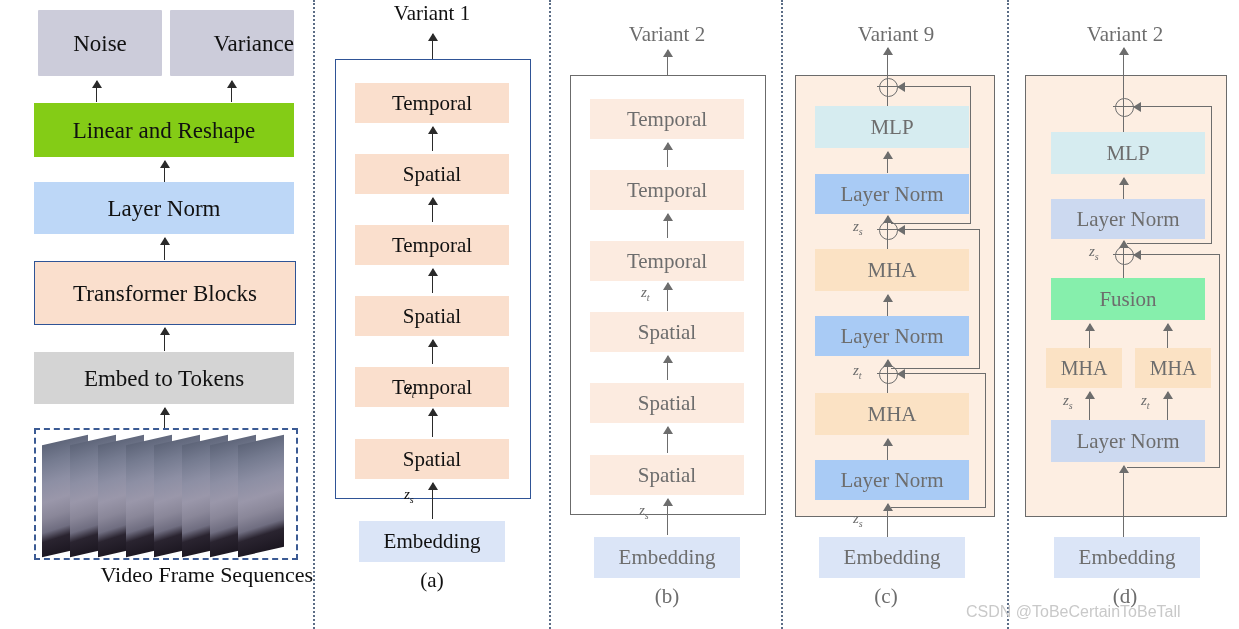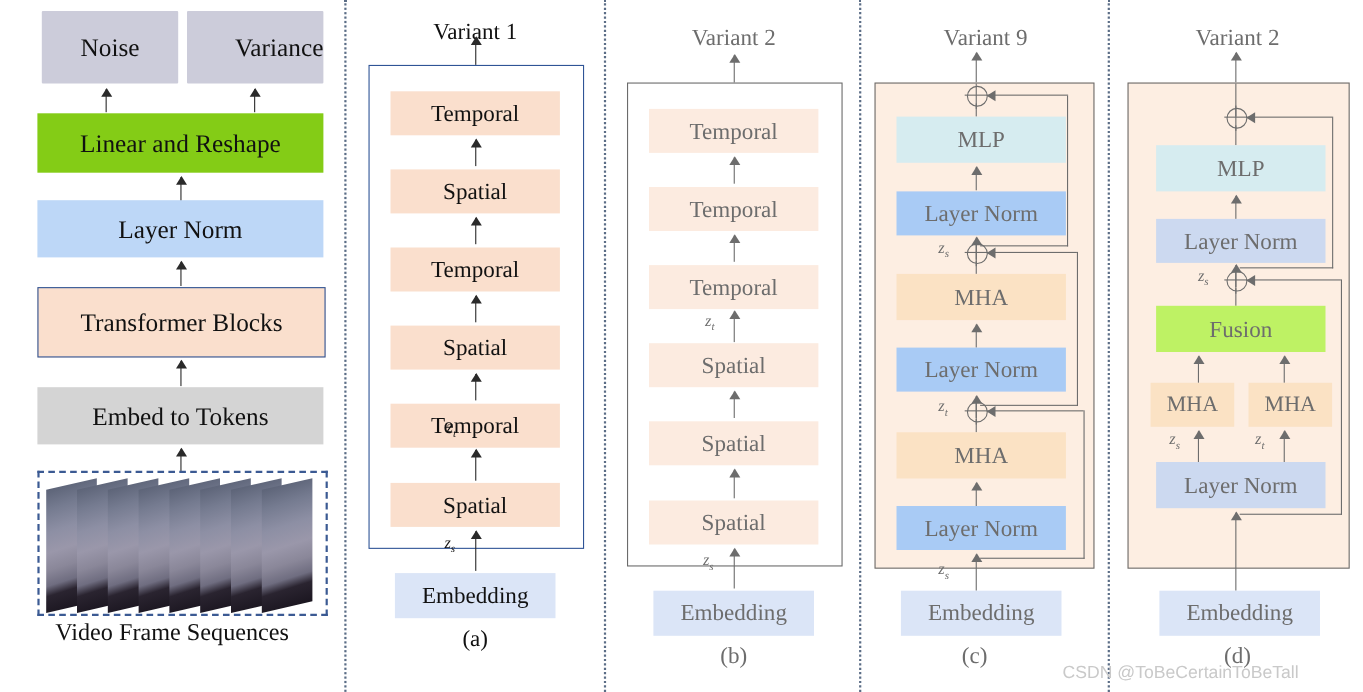--- a/index.html
+++ b/index.html
@@ -22,21 +22,21 @@
   .f-green  {background:#84cc16;}
   .f-blue   {background:#bdd7f7;}
   .f-peach  {background:#fadfcd;}
   .f-gray2  {background:#d4d4d4;}
   .f-peachL {background:#fcebe0;}
   .f-embed  {background:#dbe5f7;}
   .f-mlp    {background:#d6ecf0;}
   .f-ln     {background:#a9cbf5;}
   .f-lnL    {background:#ccd9f0;}
   .f-mha    {background:#fbe2c4;}
-  .f-fusion {background:#bef264;}
+  .f-fusion {background:#86efac;}
   .f-card   {background:#fdeee2;}
 
   .rounded{border-radius:1px;}
   .bd-navy{border:1.6px solid #2f5496;}
   .bd-grey{border:1.6px solid #6b6b6b;}
 
   .dim{color:#6d6d6d;margin-top:16px;}
 
   
   .vtitle{position:absolute;width:100%;text-align:center;font-size:21px;}
@@ -134,29 +134,29 @@
     <div class="frame" style="left:6px;top:10px;"></div>
     <div class="frame" style="left:34px;top:10px;"></div>
     <div class="frame" style="left:62px;top:10px;"></div>
     <div class="frame" style="left:90px;top:10px;"></div>
     <div class="frame" style="left:118px;top:10px;"></div>
     <div class="frame" style="left:146px;top:10px;"></div>
     <div class="frame" style="left:174px;top:10px;"></div>
     <div class="frame" style="left:202px;top:10px;"></div>
   </div>
 
-  <div class="caption" style="top:562px;left:0;font-size:22px;">
+  <div class="caption" style="top:562px;left:0;font-size:22px;text-align:right;">
     <span>Video Frame Sequences</span>
   </div>
 </div>
 
 <div class="divider" style="left:313px;"></div>
 
 <div class="panel" style="left:318px;width:228px;">
-  <div class="vtitle" style="top:16px;">
+  <div class="vtitle" style="top:1px;">
     <span>Variant 1</span>
   </div>
   <div class="arrow up" style="left:114px;top:34px;height:25px;">
     <div class="head"></div>
     </div>
 
   <div class="bd-navy" style="position:absolute;left:17px;top:59px;width:194px;height:438px;"></div>
 
   <div class="blk f-peach" style="left:37px;top:83px;width:154px;height:40px;font-size:21px;">
     <span>Temporal</span>

